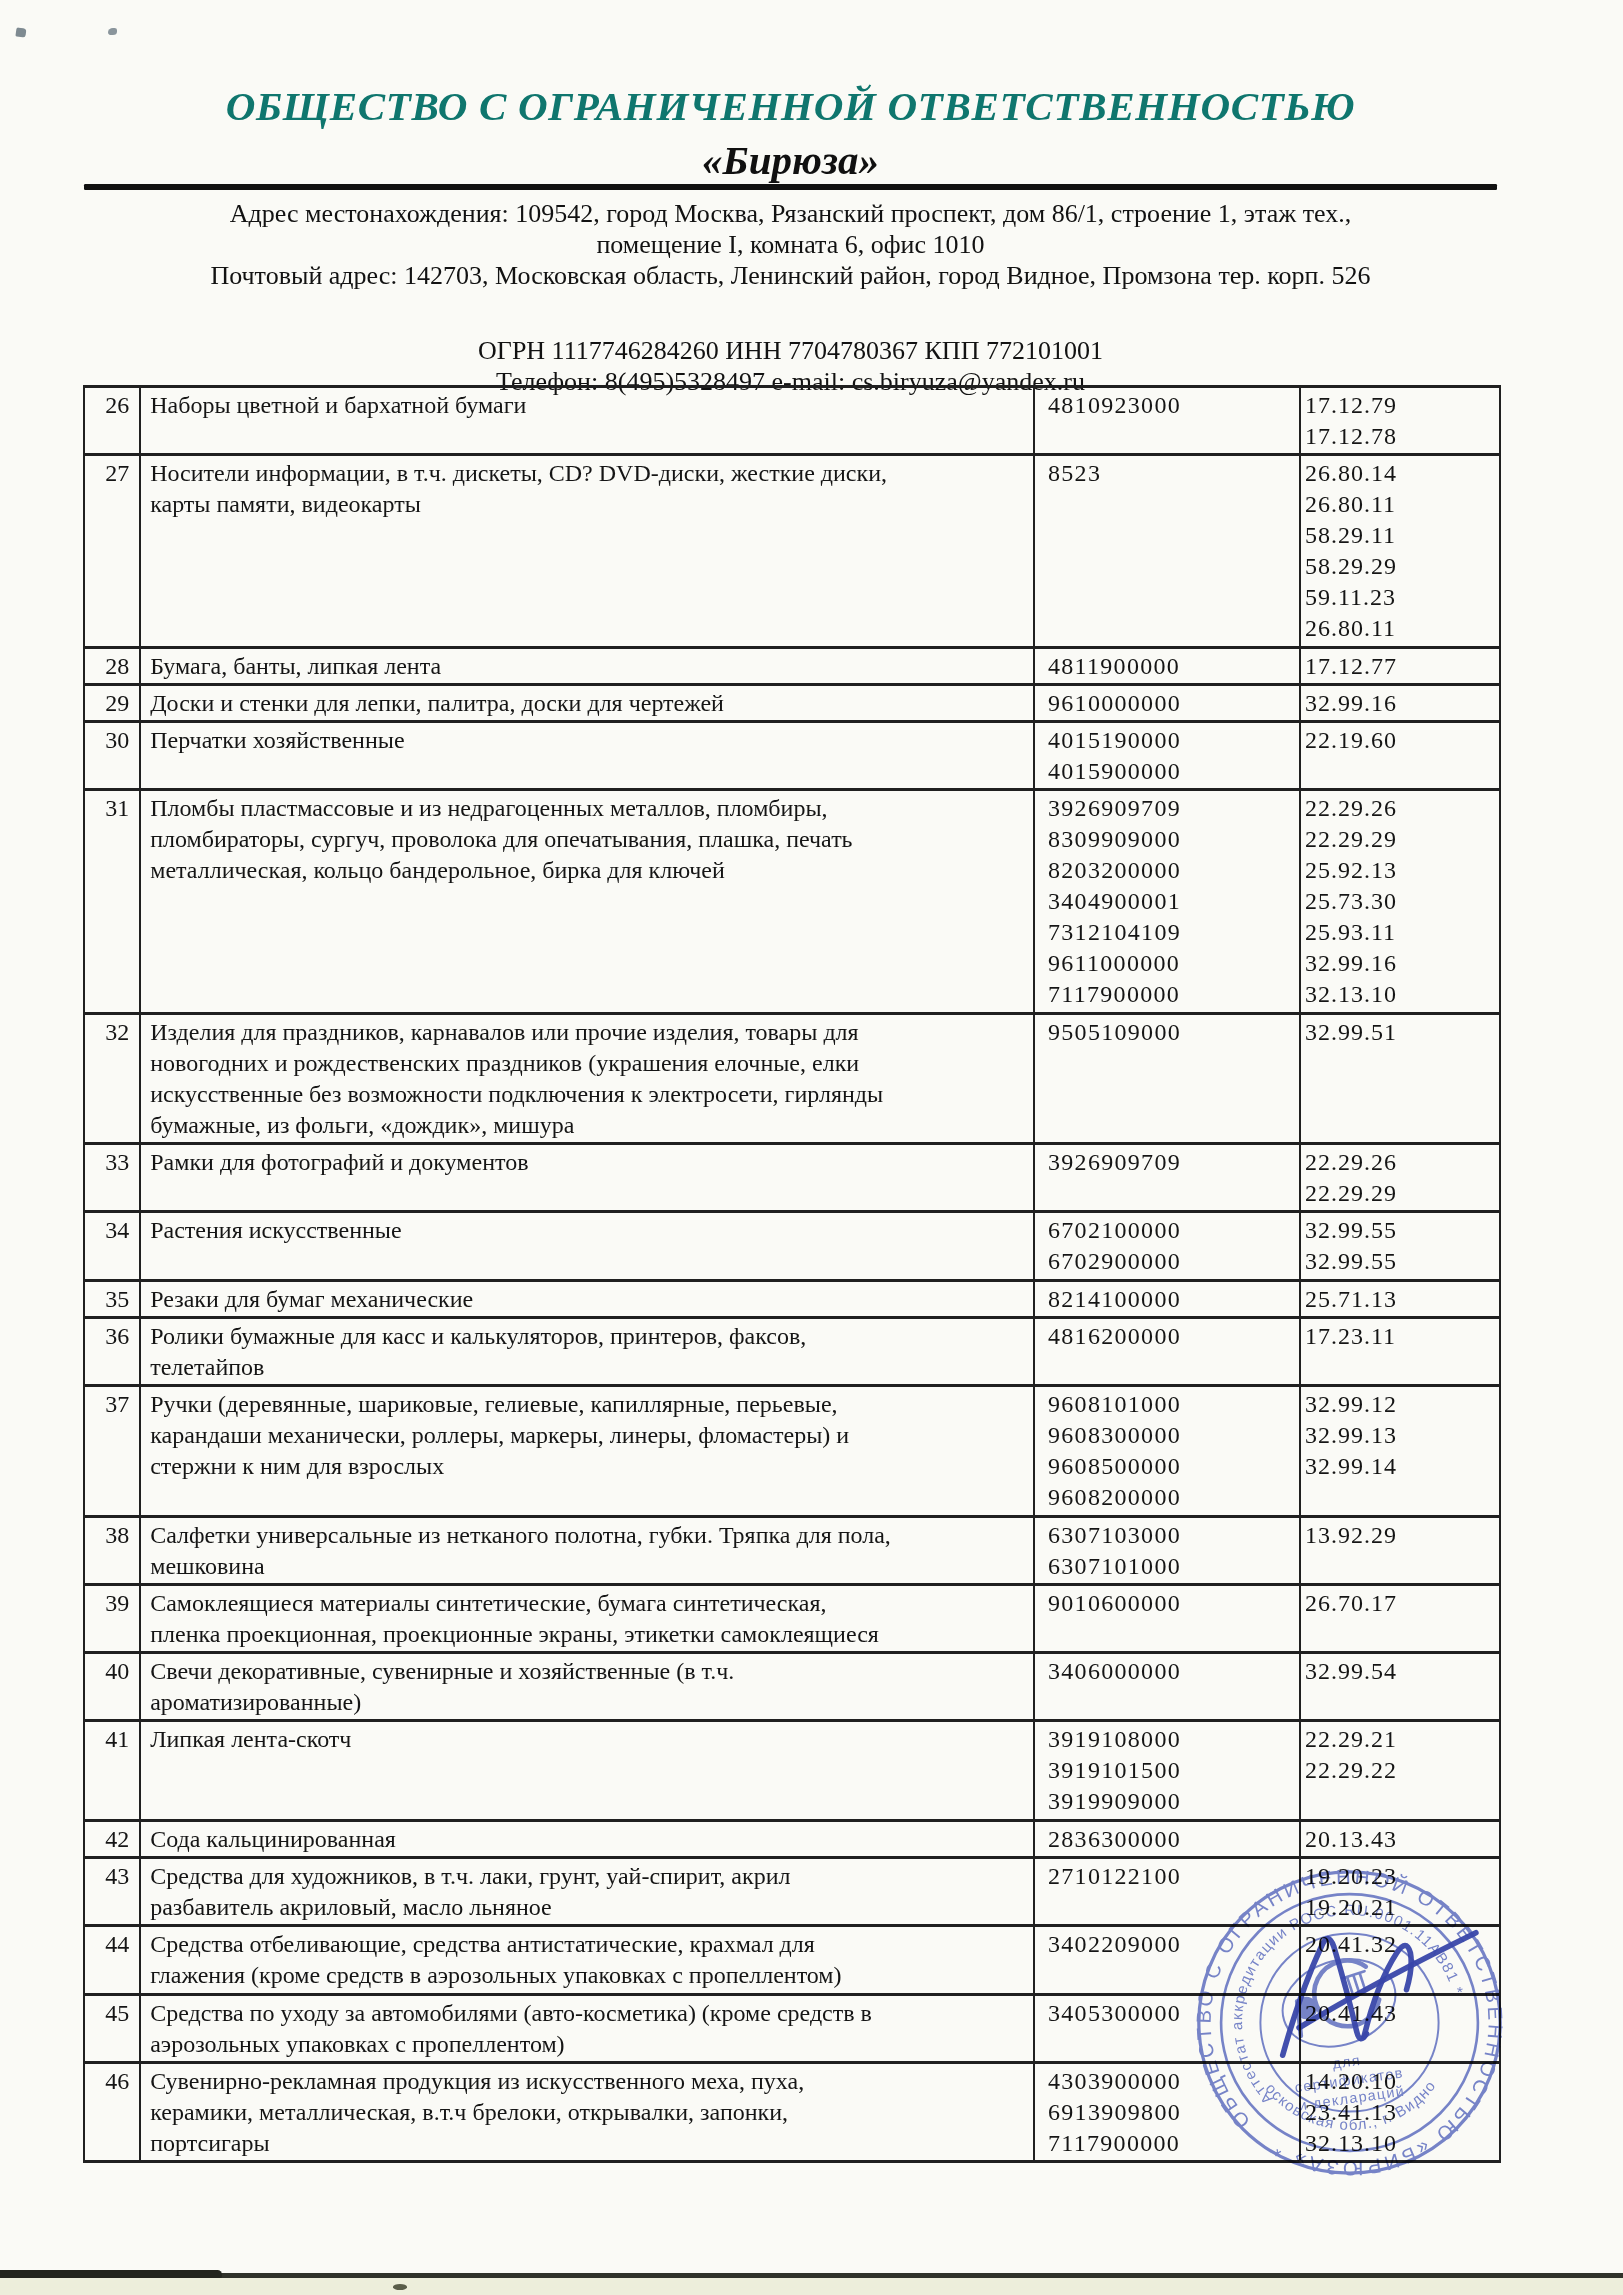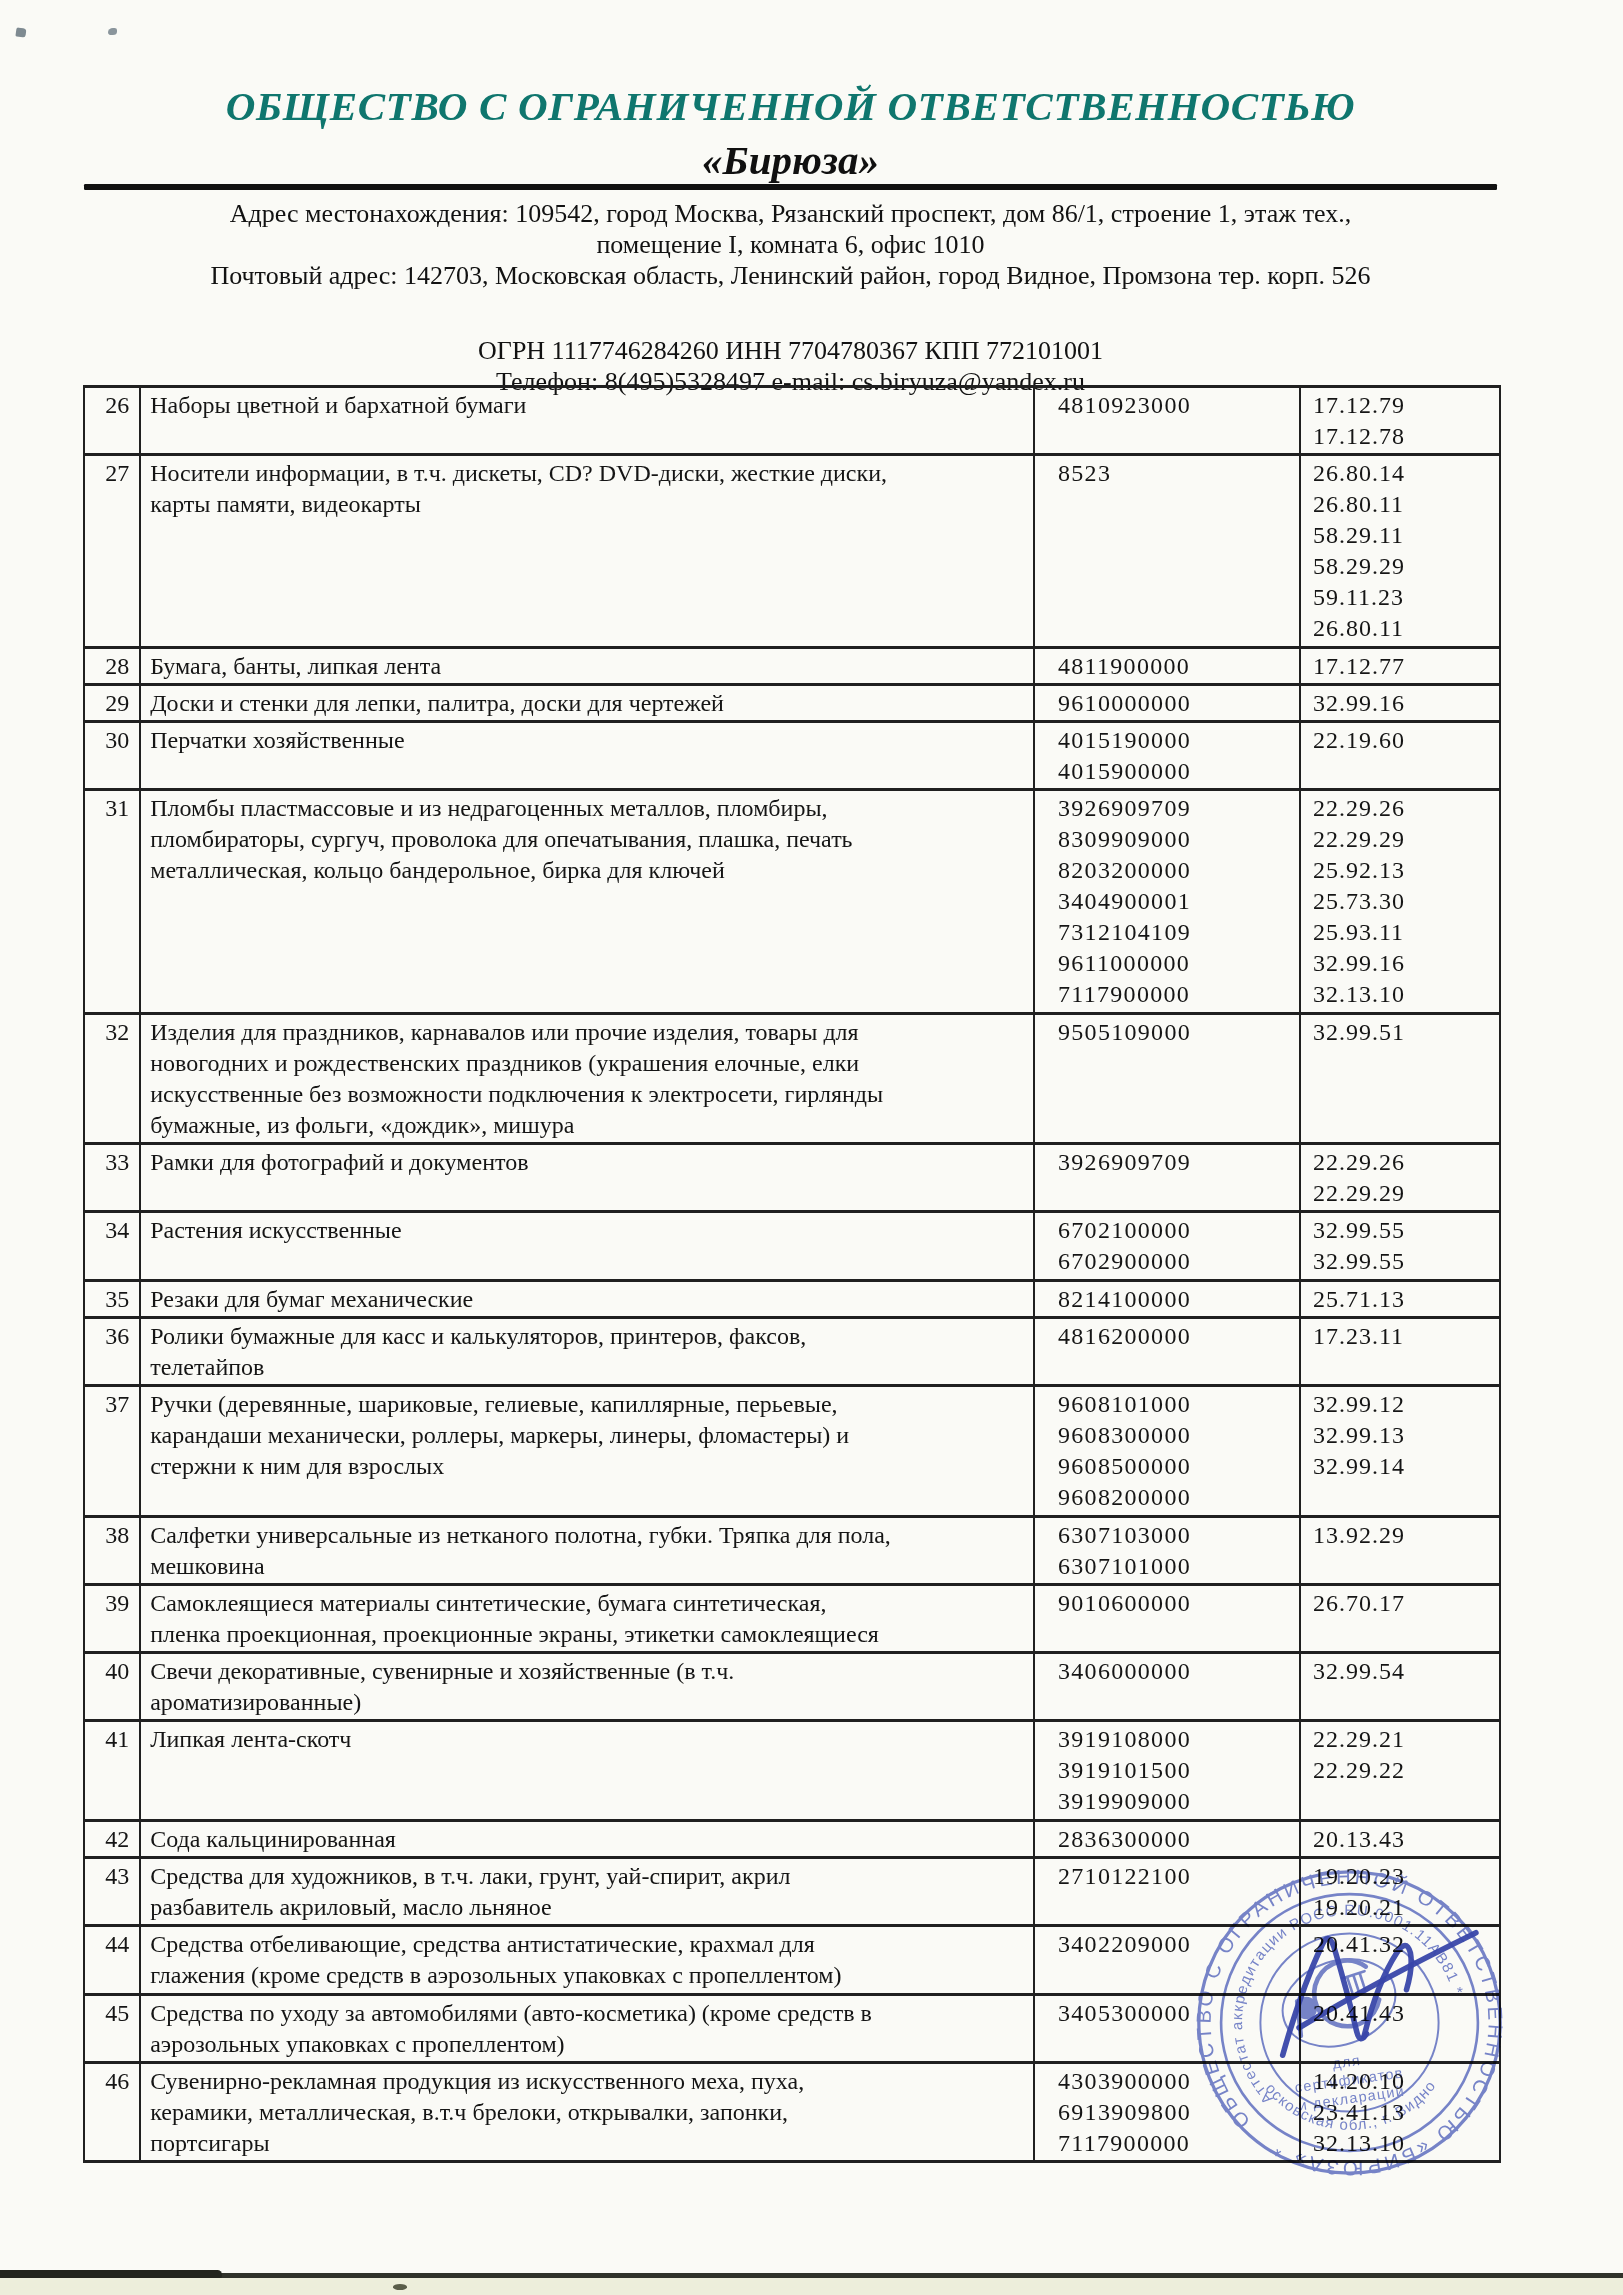--- a/index.html
+++ b/index.html
@@ -29,22 +29,22 @@
   table.items{
     position:absolute;left:83px;top:385px;width:1416px;
     border-collapse:collapse;table-layout:fixed;
   }
   .items td{
     border:2px solid #202020;border-top-width:3.3px;border-bottom-width:3.3px;
     vertical-align:top;font-size:24px;line-height:31px;
     padding:2px 6.5px 1.3px 9.2px;white-space:pre-line;color:#151515;
   }
   .items td.c-num{text-align:center;padding-left:13px;padding-right:2.6px;}
-  .items td.c-code{letter-spacing:1.3px;padding-left:23px;}
-  .items td.c-okpd{letter-spacing:1px;padding-left:12px;}
+  .items td.c-code{letter-spacing:1.3px;padding-left:13px;}
+  .items td.c-okpd{letter-spacing:1px;padding-left:4px;}
 
   
   .stamp{
     position:absolute;left:1189px;top:1862px;width:321px;height:321px;
     mix-blend-mode:multiply;filter:blur(0.3px);
   }
   .stamp .ink{opacity:0.82;}
   .stamp .ring{fill:none;stroke:#5b6cc5;}
   .stamp .w5{stroke-width:5;}
   .stamp .w4{stroke-width:4;}

